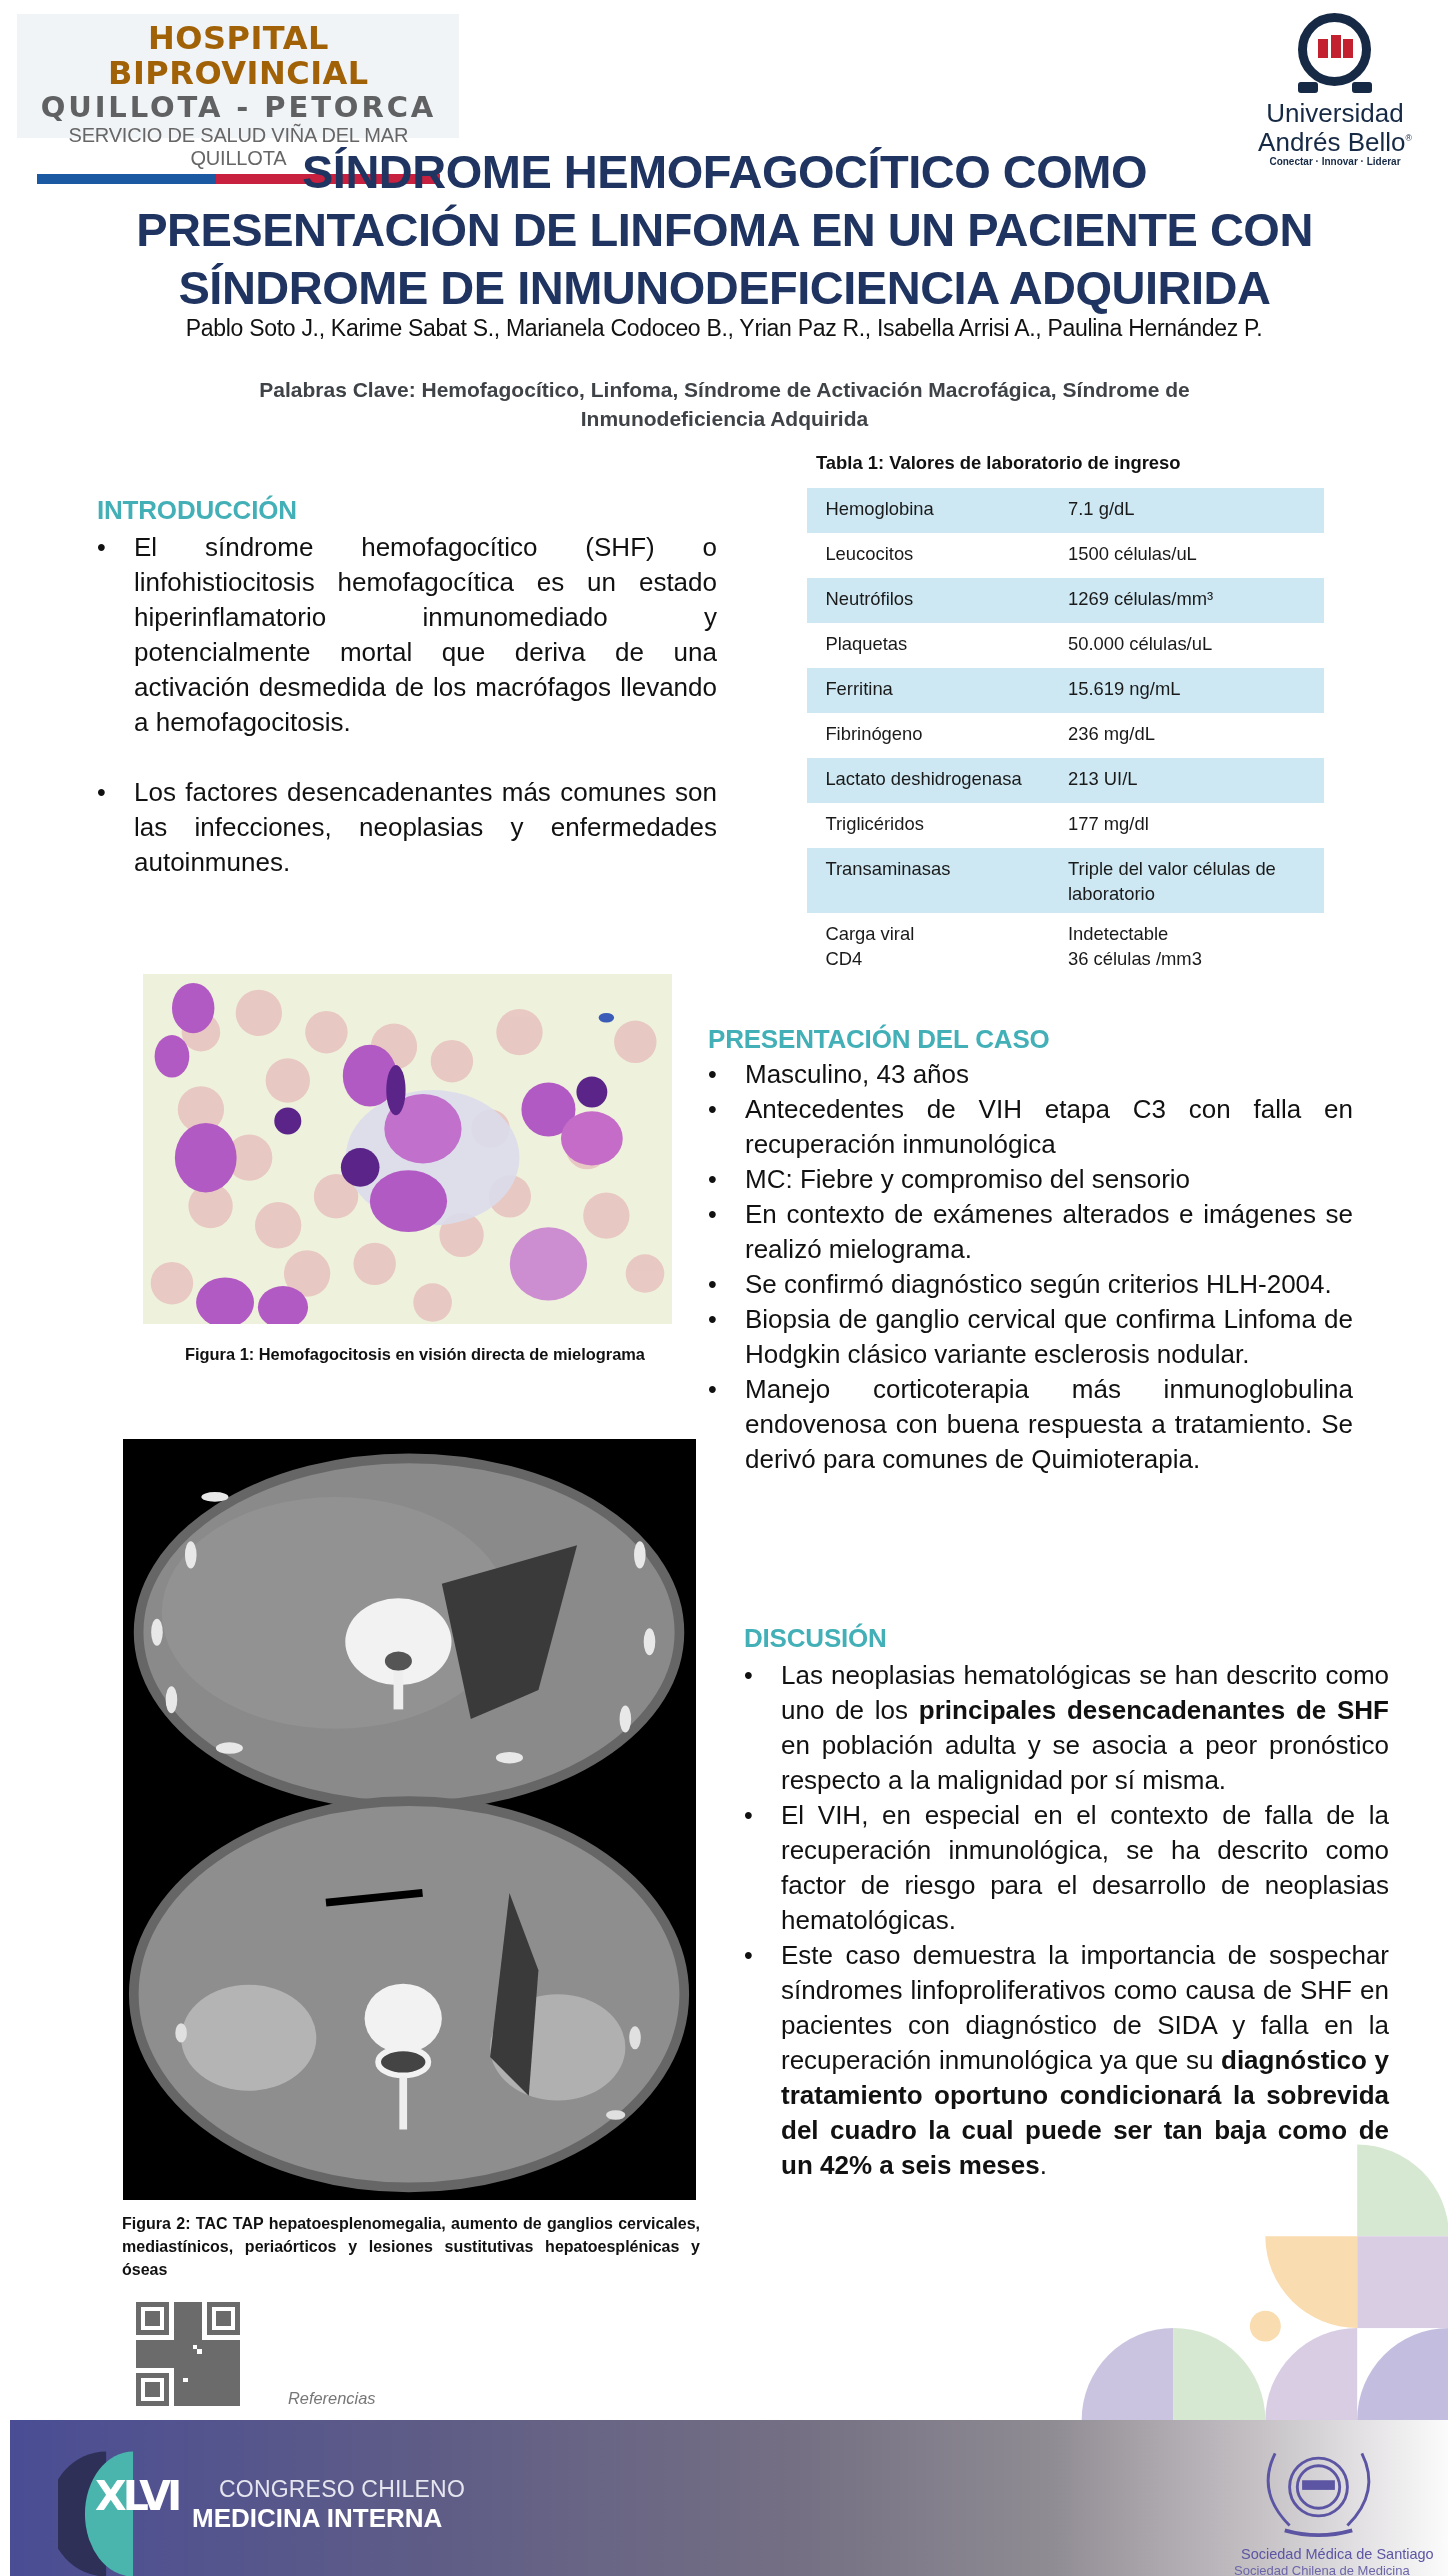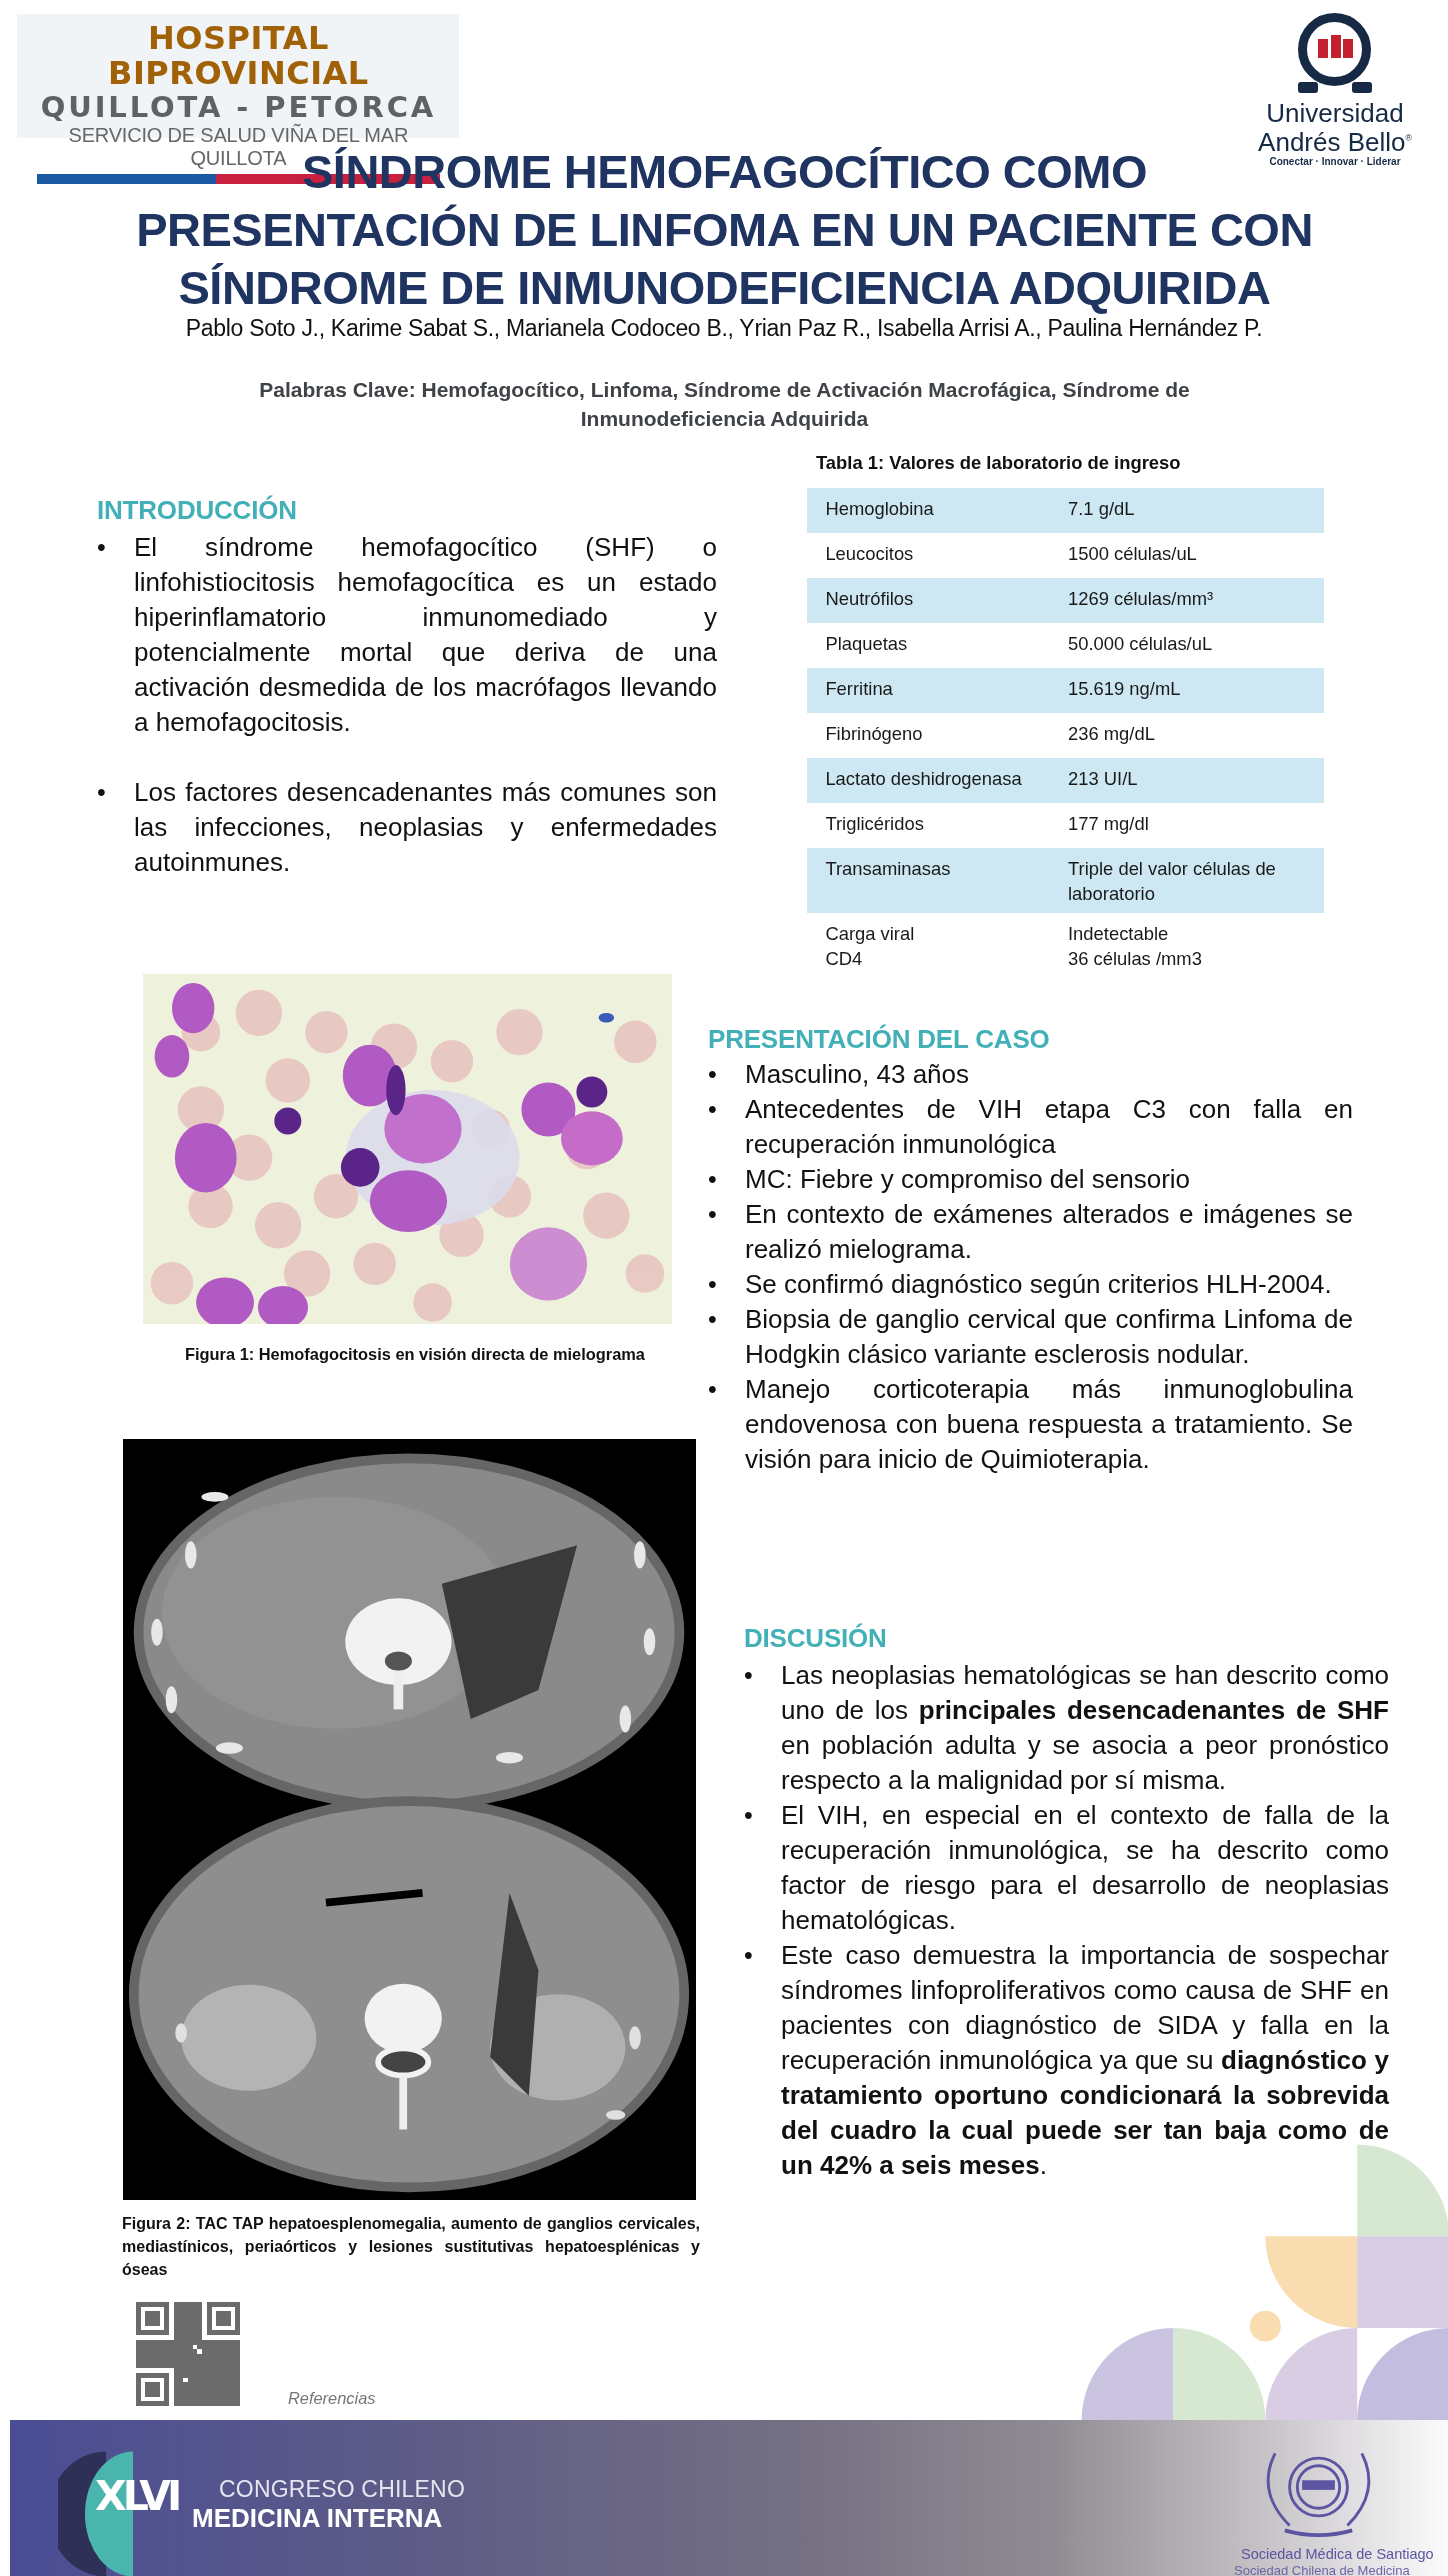--- a/index.html
+++ b/index.html
@@ -262,21 +262,21 @@
 
 <div class="case">
   <div class="sec-title">PRESENTACIÓN DEL CASO</div>
   <ul class="bullets" id="case-list">
       <li>Masculino, 43 años</li>
       <li>Antecedentes de VIH etapa C3 con falla en recuperación inmunológica</li>
       <li>MC: Fiebre y compromiso del sensorio</li>
       <li>En contexto de exámenes alterados e imágenes se realizó mielograma.</li>
       <li>Se confirmó diagnóstico según criterios HLH-2004.</li>
       <li>Biopsia de ganglio cervical que confirma Linfoma de Hodgkin clásico variante esclerosis nodular.</li>
-      <li>Manejo corticoterapia más inmunoglobulina endovenosa con buena respuesta a tratamiento. Se visión para inicio de Quimioterapia.</li>
+      <li>Manejo corticoterapia más inmunoglobulina endovenosa con buena respuesta a tratamiento. Se derivó para comunes de Quimioterapia.</li>
     </ul>
 </div>
 
 <div class="disc">
   <div class="sec-title">DISCUSIÓN</div>
   <ul class="bullets">
     <li><span>Las neoplasias hematológicas se han descrito como uno de los </span><b>principales desencadenantes de SHF</b><span> en población adulta y se asocia a peor pronóstico respecto a la malignidad por sí misma.</span></li>
     <li>El VIH, en especial en el contexto de falla de la recuperación inmunológica, se ha descrito como factor de riesgo para el desarrollo de neoplasias hematológicas.</li>
     <li><span>Este caso demuestra la importancia de sospechar síndromes linfoproliferativos como causa de SHF en pacientes con diagnóstico de SIDA y falla en la recuperación inmunológica ya que su </span><b>diagnóstico y tratamiento oportuno condicionará la sobrevida del cuadro la cual puede ser tan baja como de un 42% a seis meses</b><span>.</span></li>
   </ul>

